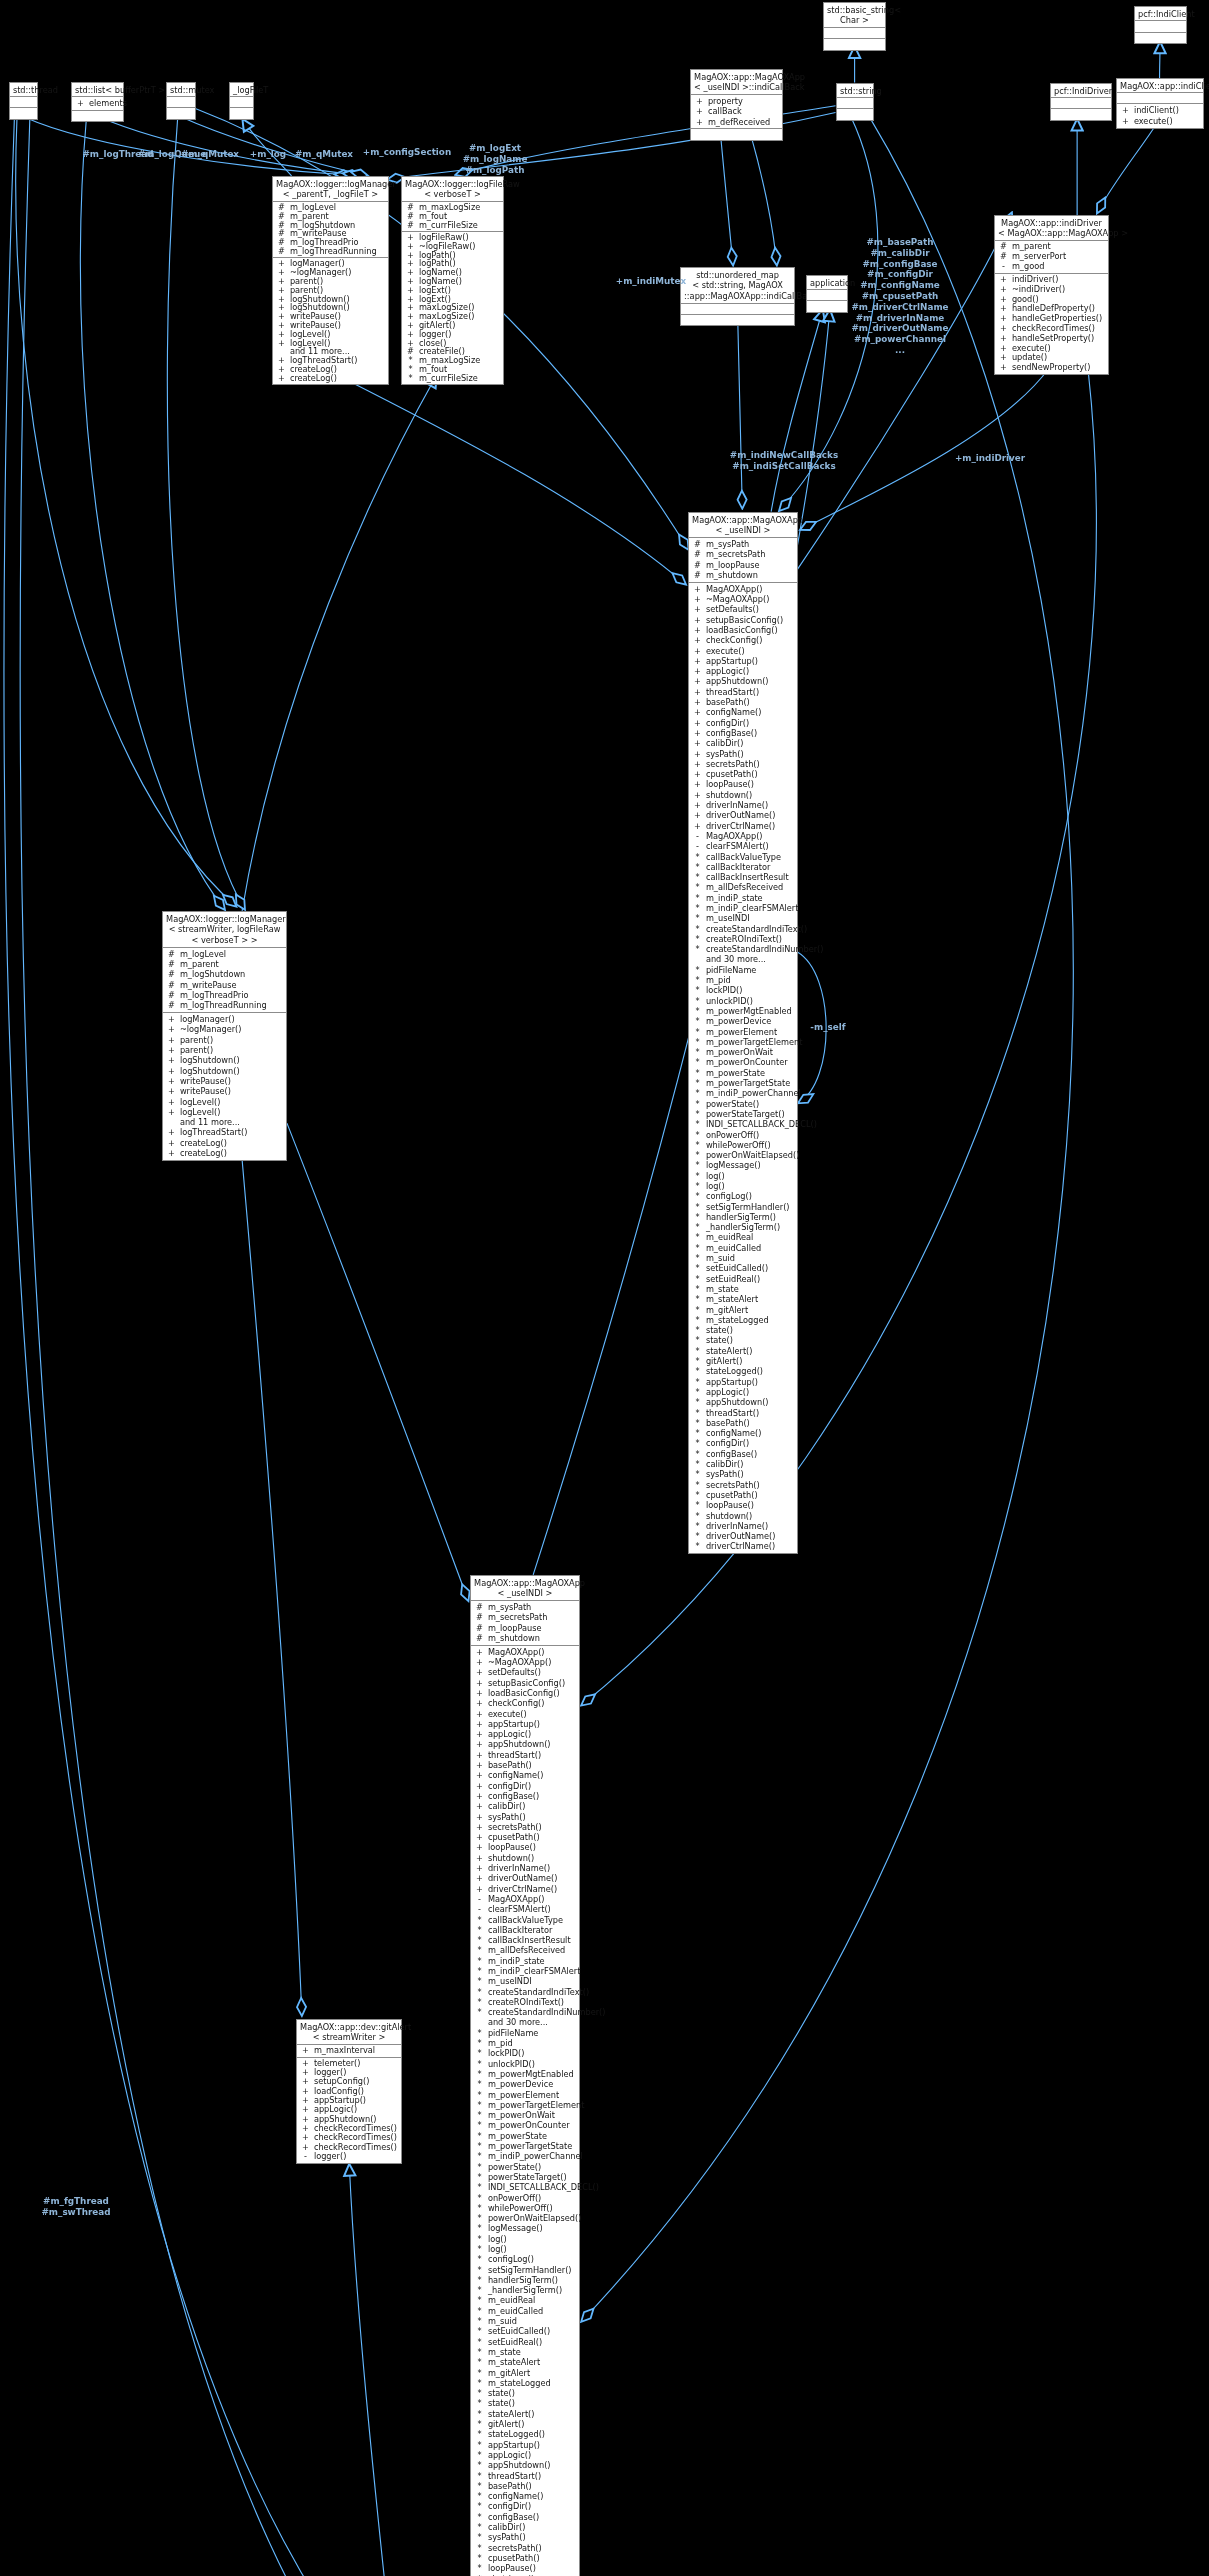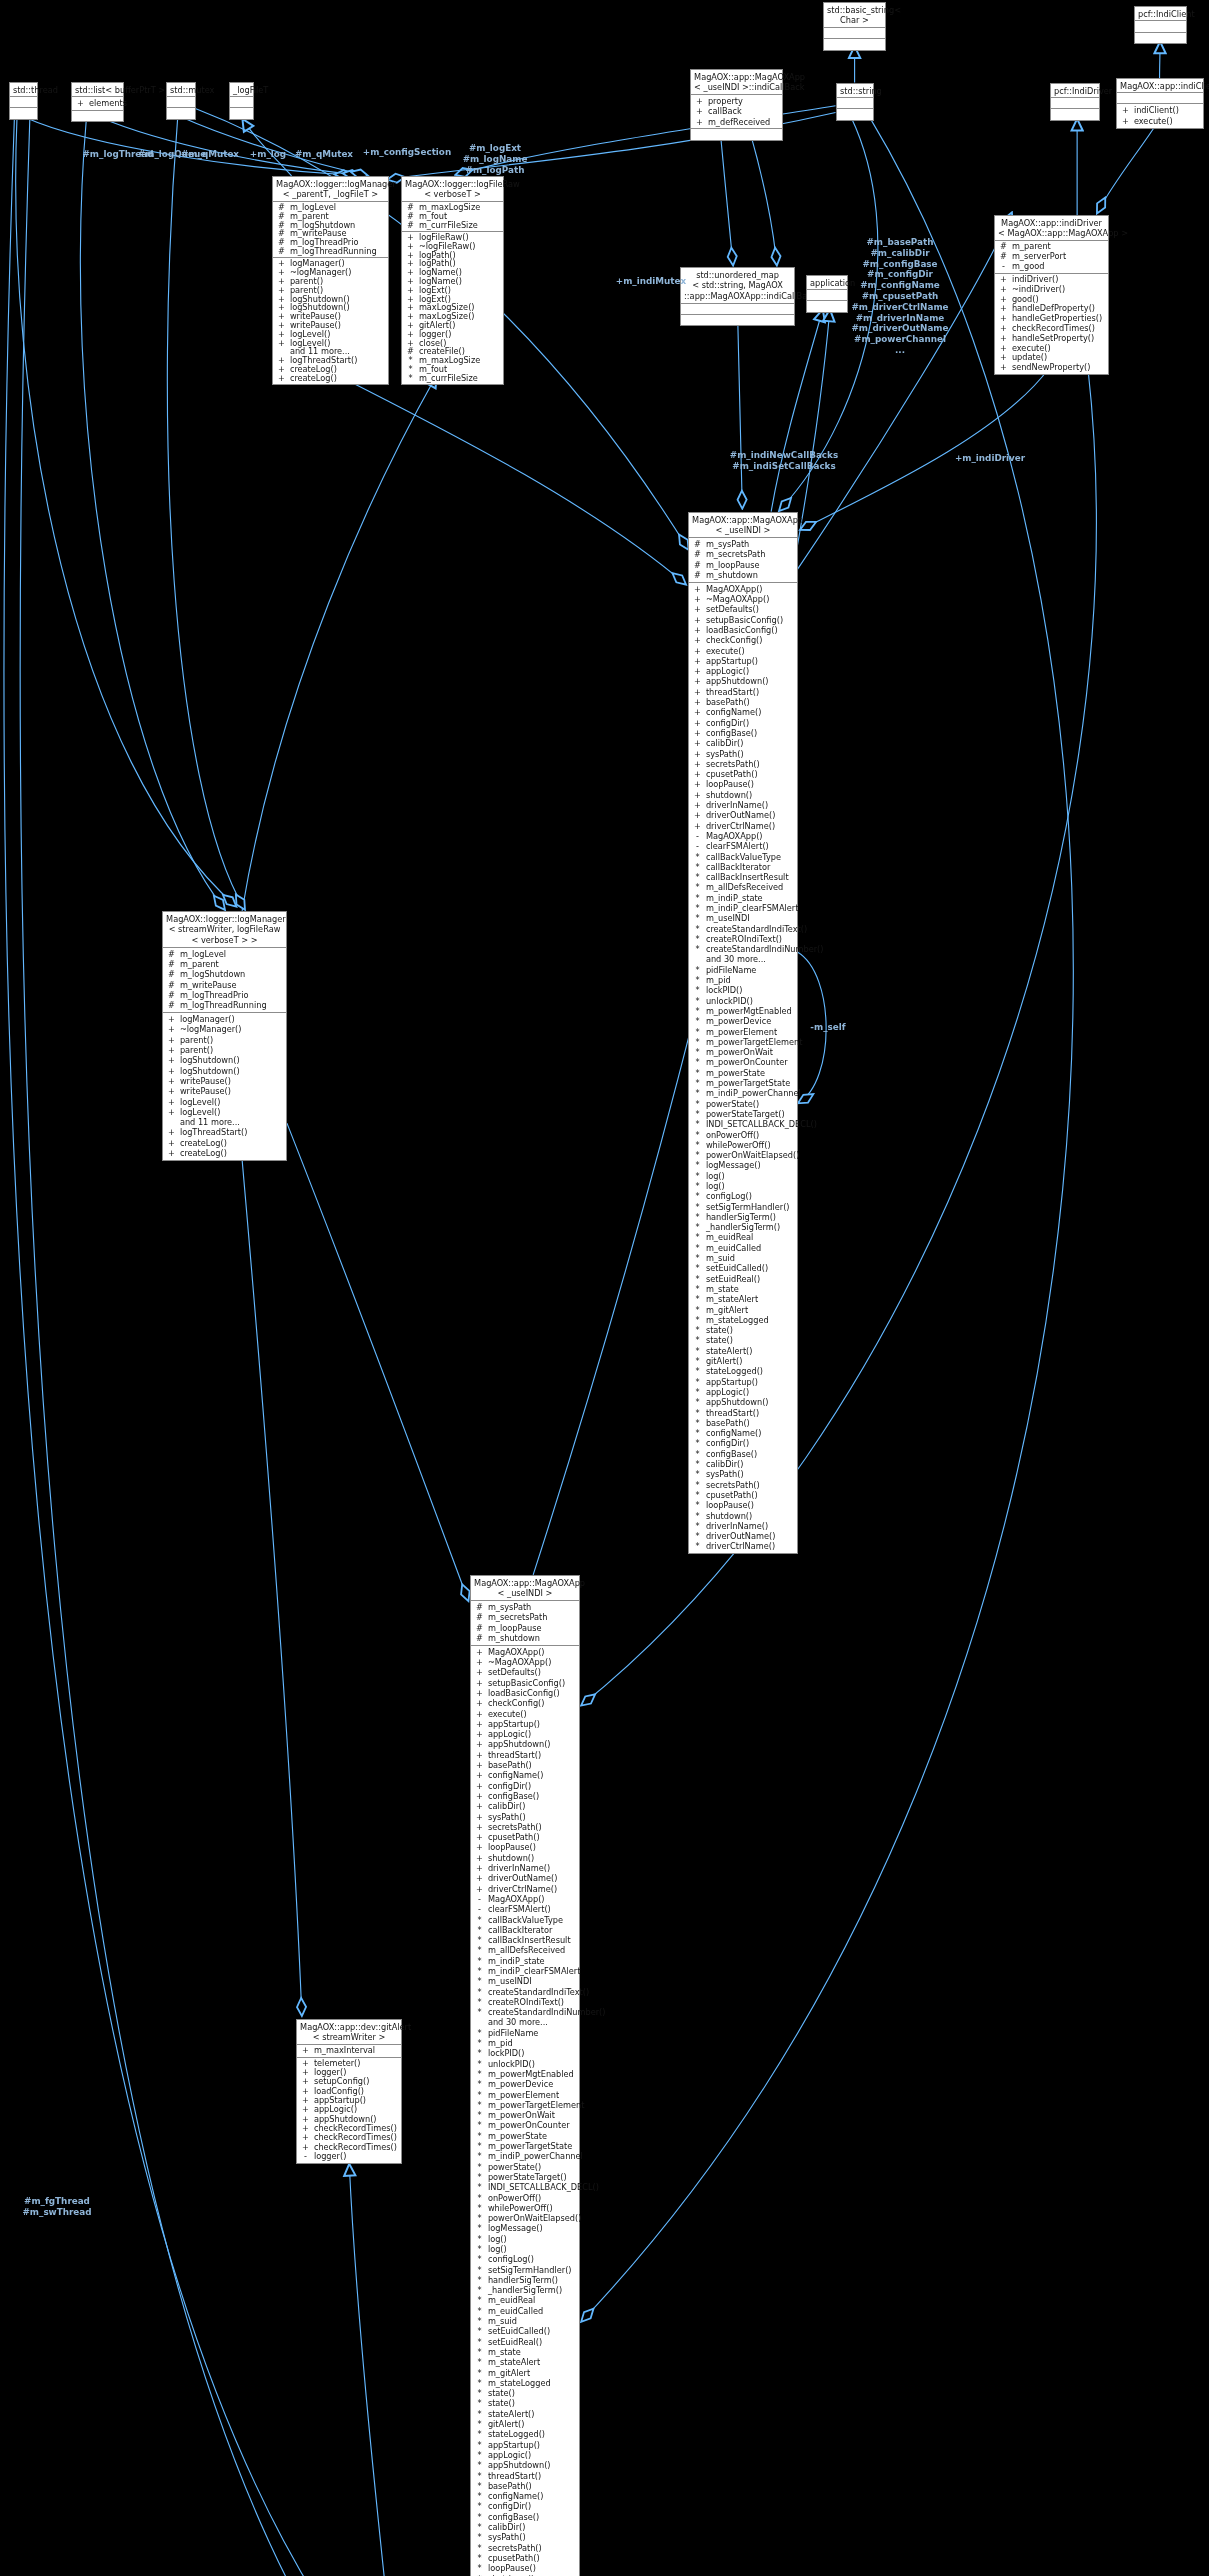--- a/index.html
+++ b/index.html
@@ -137,21 +137,21 @@
         <div class="sec"></div>
         <div class="sec"></div>
       </div>
       <div class="node" style="left: 1134px; top: 6.2px; width: 53px;">
         <div class="title">
           <div>pcf::IndiClient</div>
         </div>
         <div class="sec"></div>
         <div class="sec"></div>
       </div>
-      <div class="node" style="left: 1050px; top: 83px; width: 50px;">
+      <div class="node" style="left: 1050px; top: 83px; width: 62px;">
         <div class="title">
           <div>pcf::IndiDriver</div>
         </div>
         <div class="sec"></div>
         <div class="sec"></div>
       </div>
       <div class="node" style="left: 1116px; top: 78px; width: 88px;">
         <div class="title">
           <div>MagAOX::app::indiClient</div>
         </div>
@@ -1410,19 +1410,19 @@
       <div class="lbl" style="left: 784px; top: 450px;">
         <div>#m_indiNewCallBacks</div>
         <div>#m_indiSetCallBacks</div>
       </div>
       <div class="lbl" style="left: 990px; top: 453px;">
         <div>+m_indiDriver</div>
       </div>
       <div class="lbl" style="left: 828px; top: 1022px;">
         <div>-m_self</div>
       </div>
-      <div class="lbl" style="left: 57px; top: 2196px;">
+      <div class="lbl" style="left: 76px; top: 2196px;">
         <div>#m_fgThread</div>
         <div>#m_swThread</div>
       </div>
     </div>
 </div>
 
 
 </body></html>

